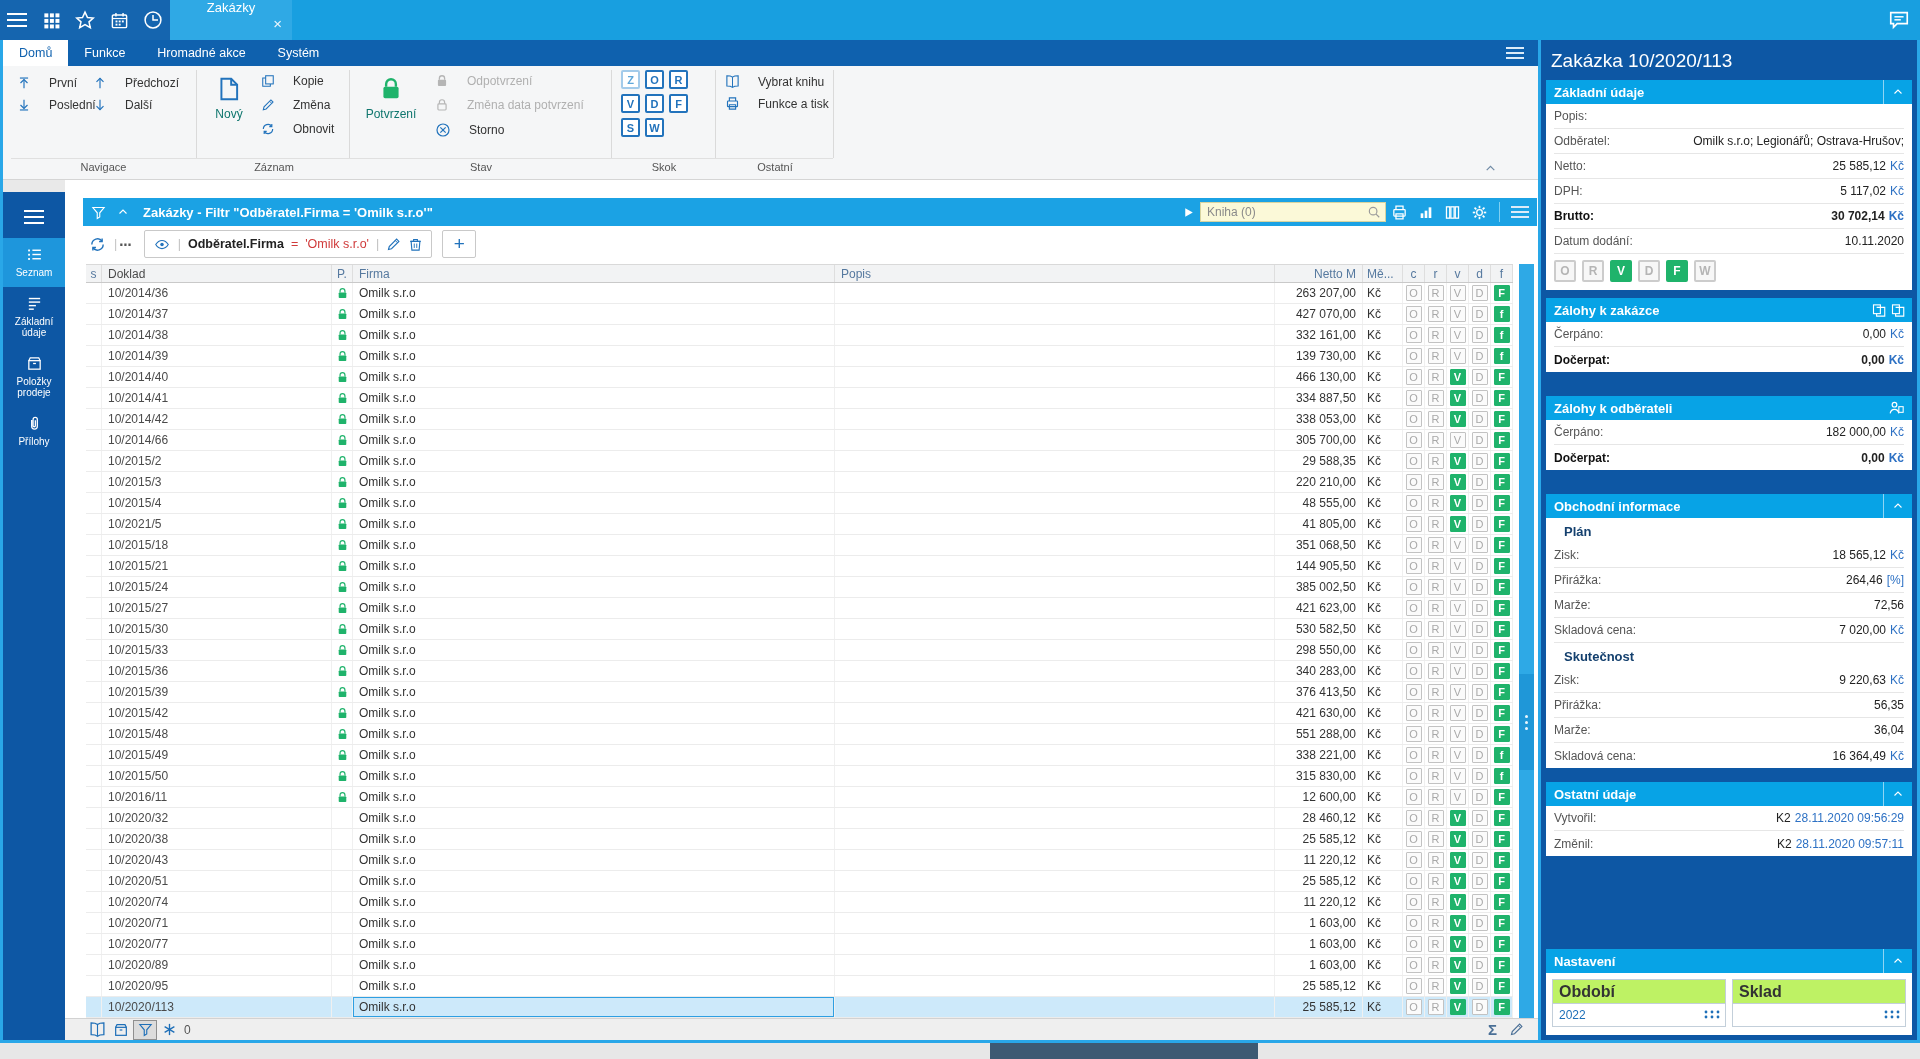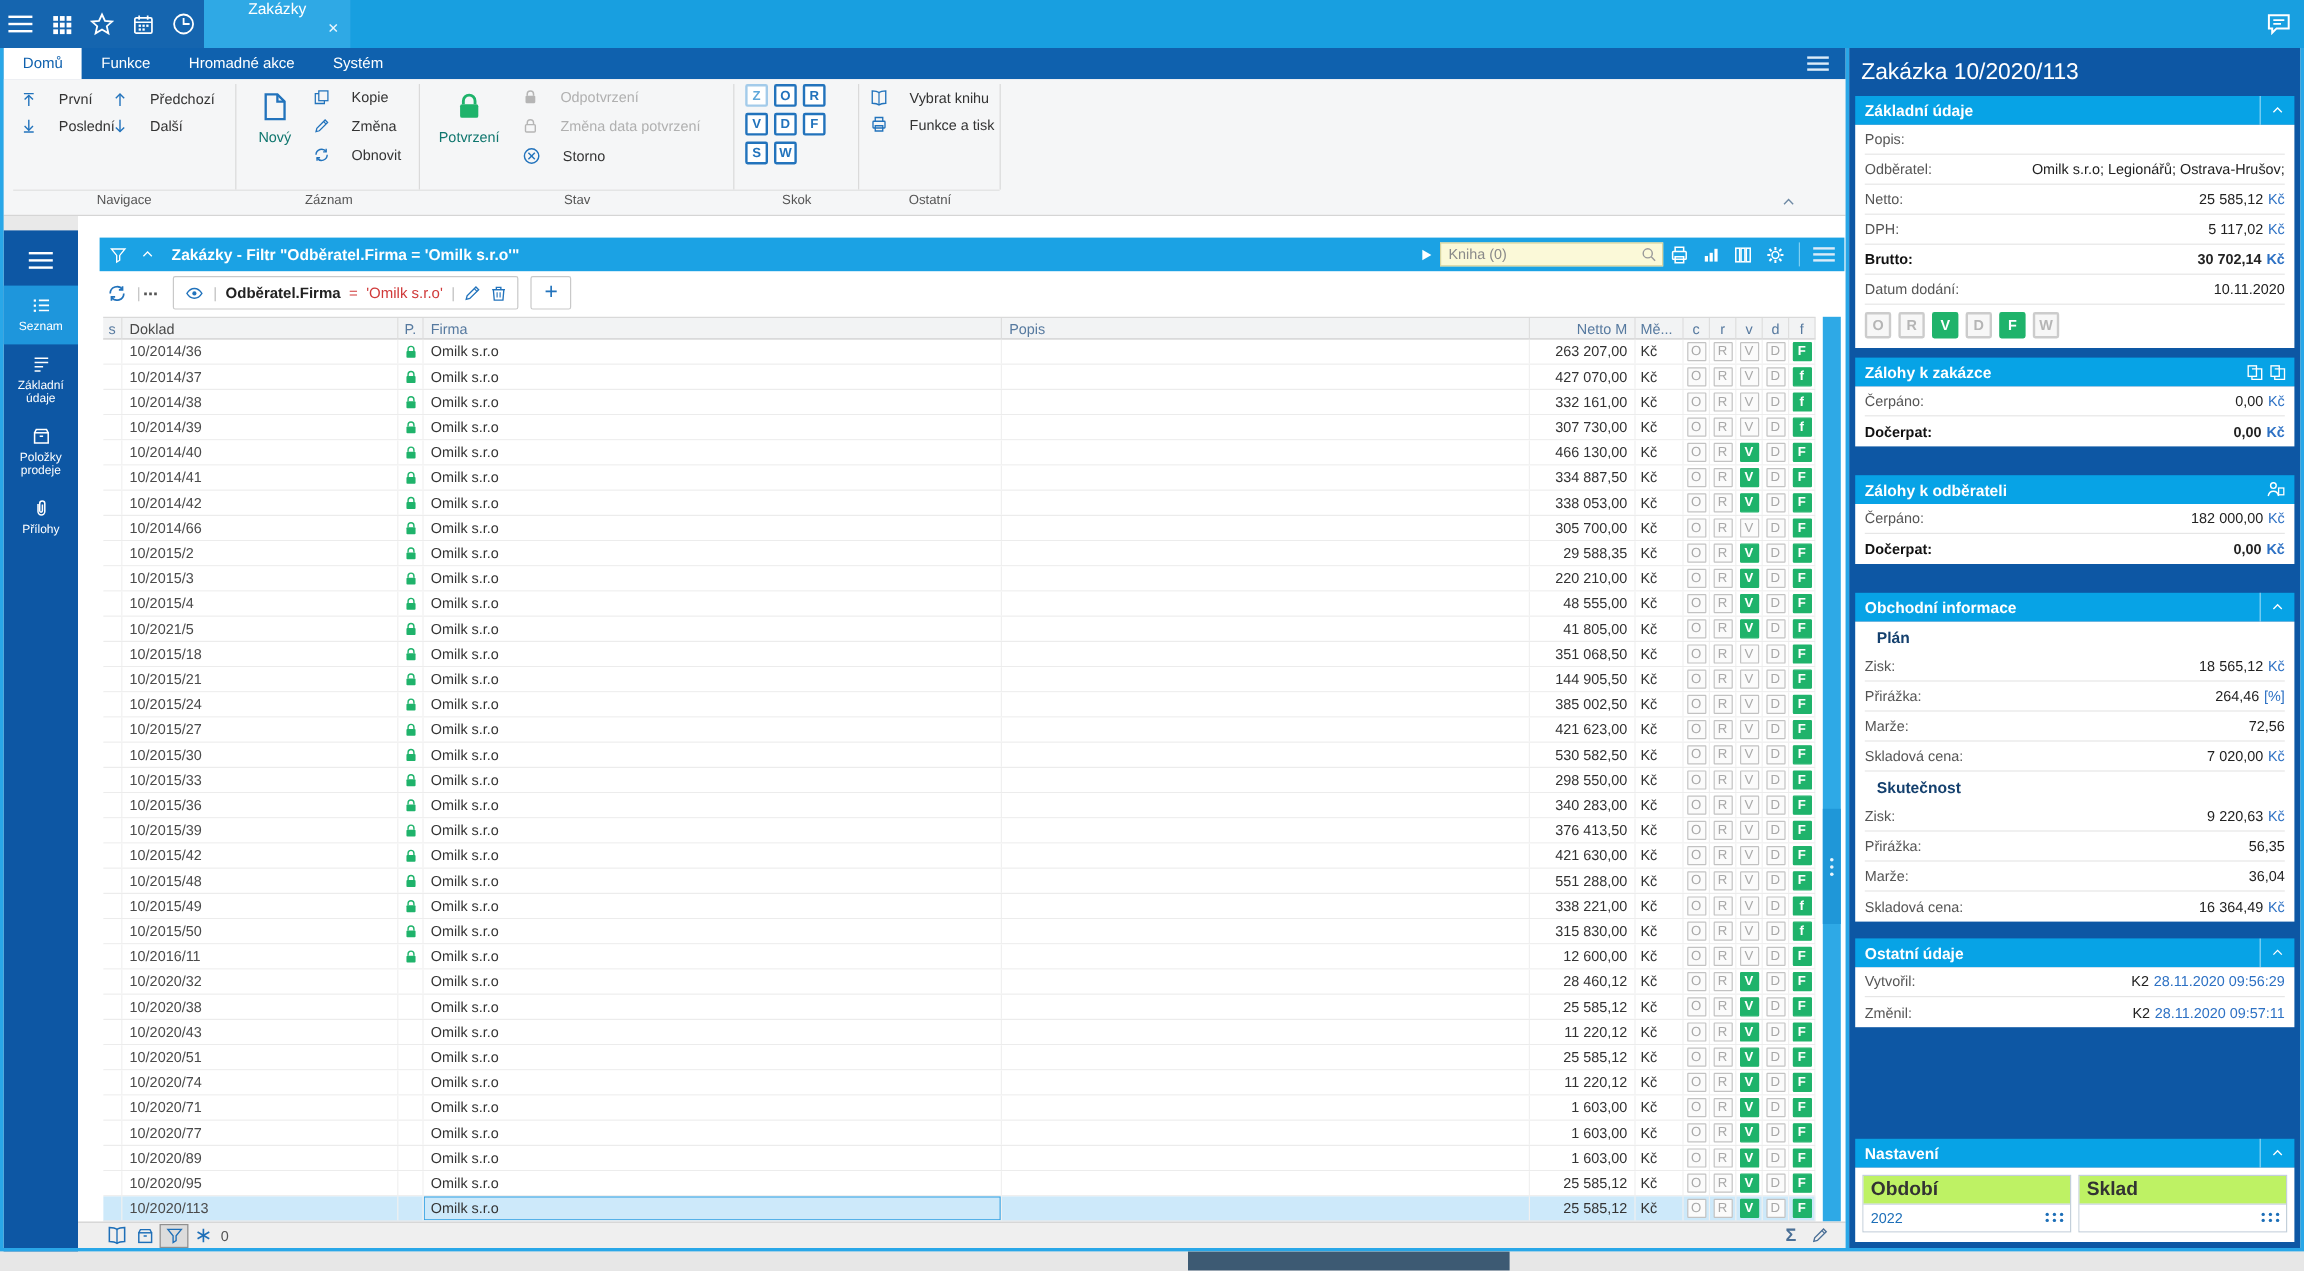--- a/index.html
+++ b/index.html
@@ -741,21 +741,21 @@
         <div class="trow tgrid">
           <div class="cell c-c"></div>
           <div class="cell c-l c-doklad">10/2014/39</div>
           <div class="cell c-c">
             <svg class="lk">
               <use href="#i-lock"></use>
             </svg>
           </div>
           <div class="cell c-l c-firma">Omilk s.r.o</div>
           <div class="cell c-l"></div>
-          <div class="cell c-r">307 730,00</div>
+          <div class="cell c-r">139 730,00</div>
           <div class="cell c-l c-mena">Kč</div>
           <div class="cell c-c">
             <span class="bdg">O</span>
           </div>
           <div class="cell c-c">
             <span class="bdg">R</span>
           </div>
           <div class="cell c-c">
             <span class="bdg">V</span>
           </div>

